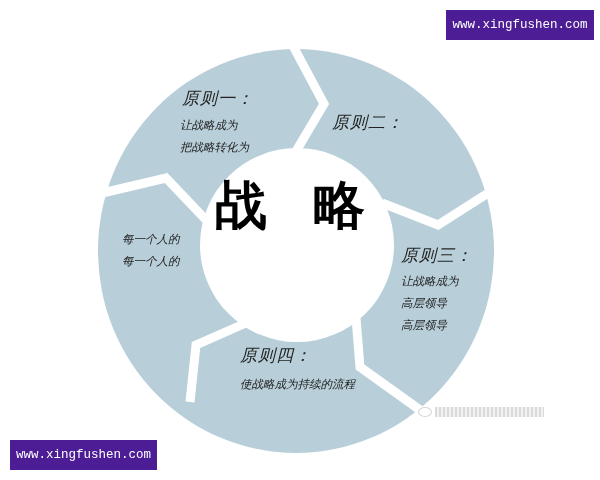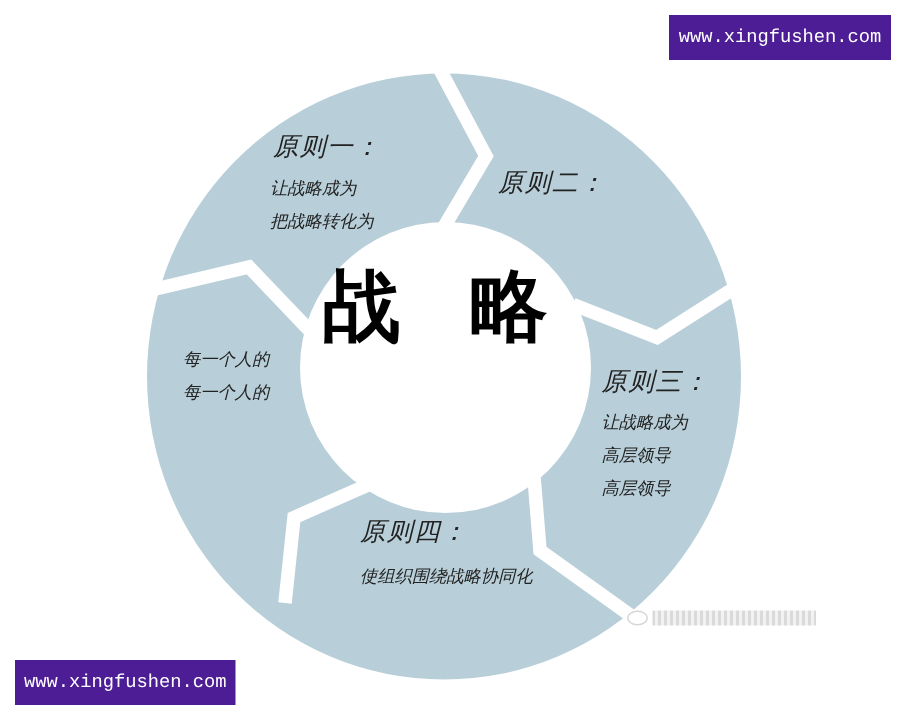--- a/index.html
+++ b/index.html
@@ -94,21 +94,21 @@
 
   <div class="principle p3">
     <span class="p-title">原则三：</span>
     <span class="p-line">让战略成为</span>
     <span class="p-line">高层领导</span>
     <span class="p-line">高层领导</span>
   </div>
 
   <div class="principle p4">
     <span class="p-title">原则四：</span>
-    <span class="p-line">使组织围绕战略协同化</span>
+    <span class="p-line">使战略成为持续的流程</span>
   </div>
 
   <div class="principle p5">
     <span class="p-line">每一个人的</span>
     <span class="p-line">每一个人的</span>
   </div>
 
   <div class="faded-logo">
     <span class="wechat-icon"></span>
     <span class="smudge"></span>

